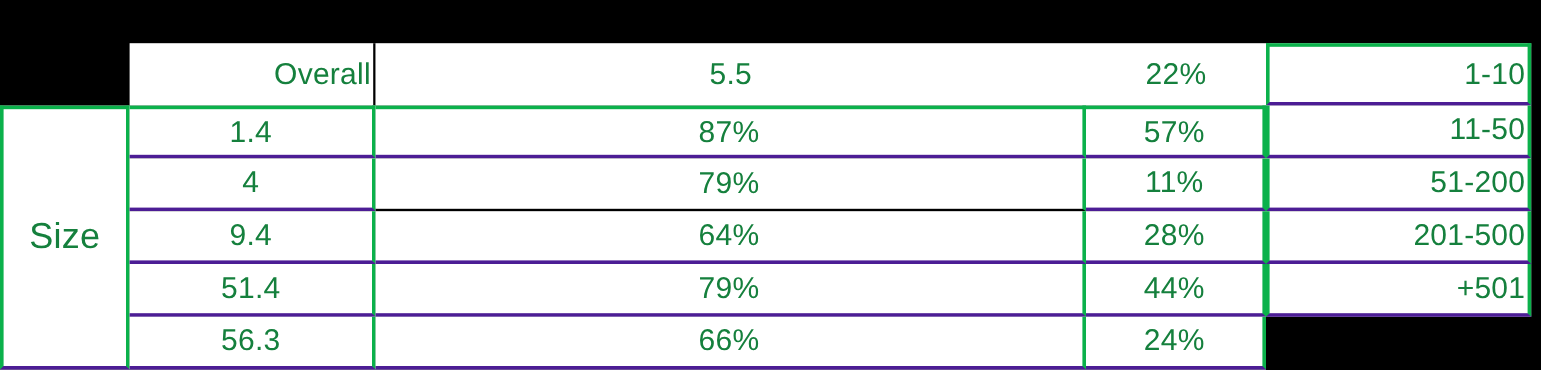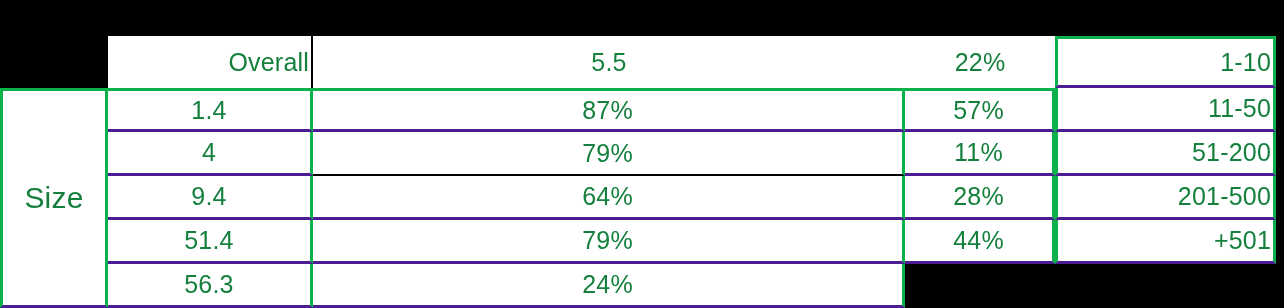--- a/index.html
+++ b/index.html
@@ -120,16 +120,17 @@
     <div class="cell align-center bb-g br-g">64%</div>
     <div class="cell align-center bb-g br-g">28%</div>
 
     <div class="cell align-right bb-g bl-g br-g">201-500</div>
     <div class="cell align-center bb-g br-g">51.4</div>
     <div class="cell align-center bb-g br-g">79%</div>
     <div class="cell align-center bb-g br-g">44%</div>
 
     <div class="cell align-right bb-g bl-g br-g">+501</div>
     <div class="cell align-center bb-g br-g">56.3</div>
+    <div class="cell align-center bb-g br-g">66%</div>
     <div class="cell align-center bb-g br-g">24%</div>
 
   </div>
 </div>
 
 </body></html>

